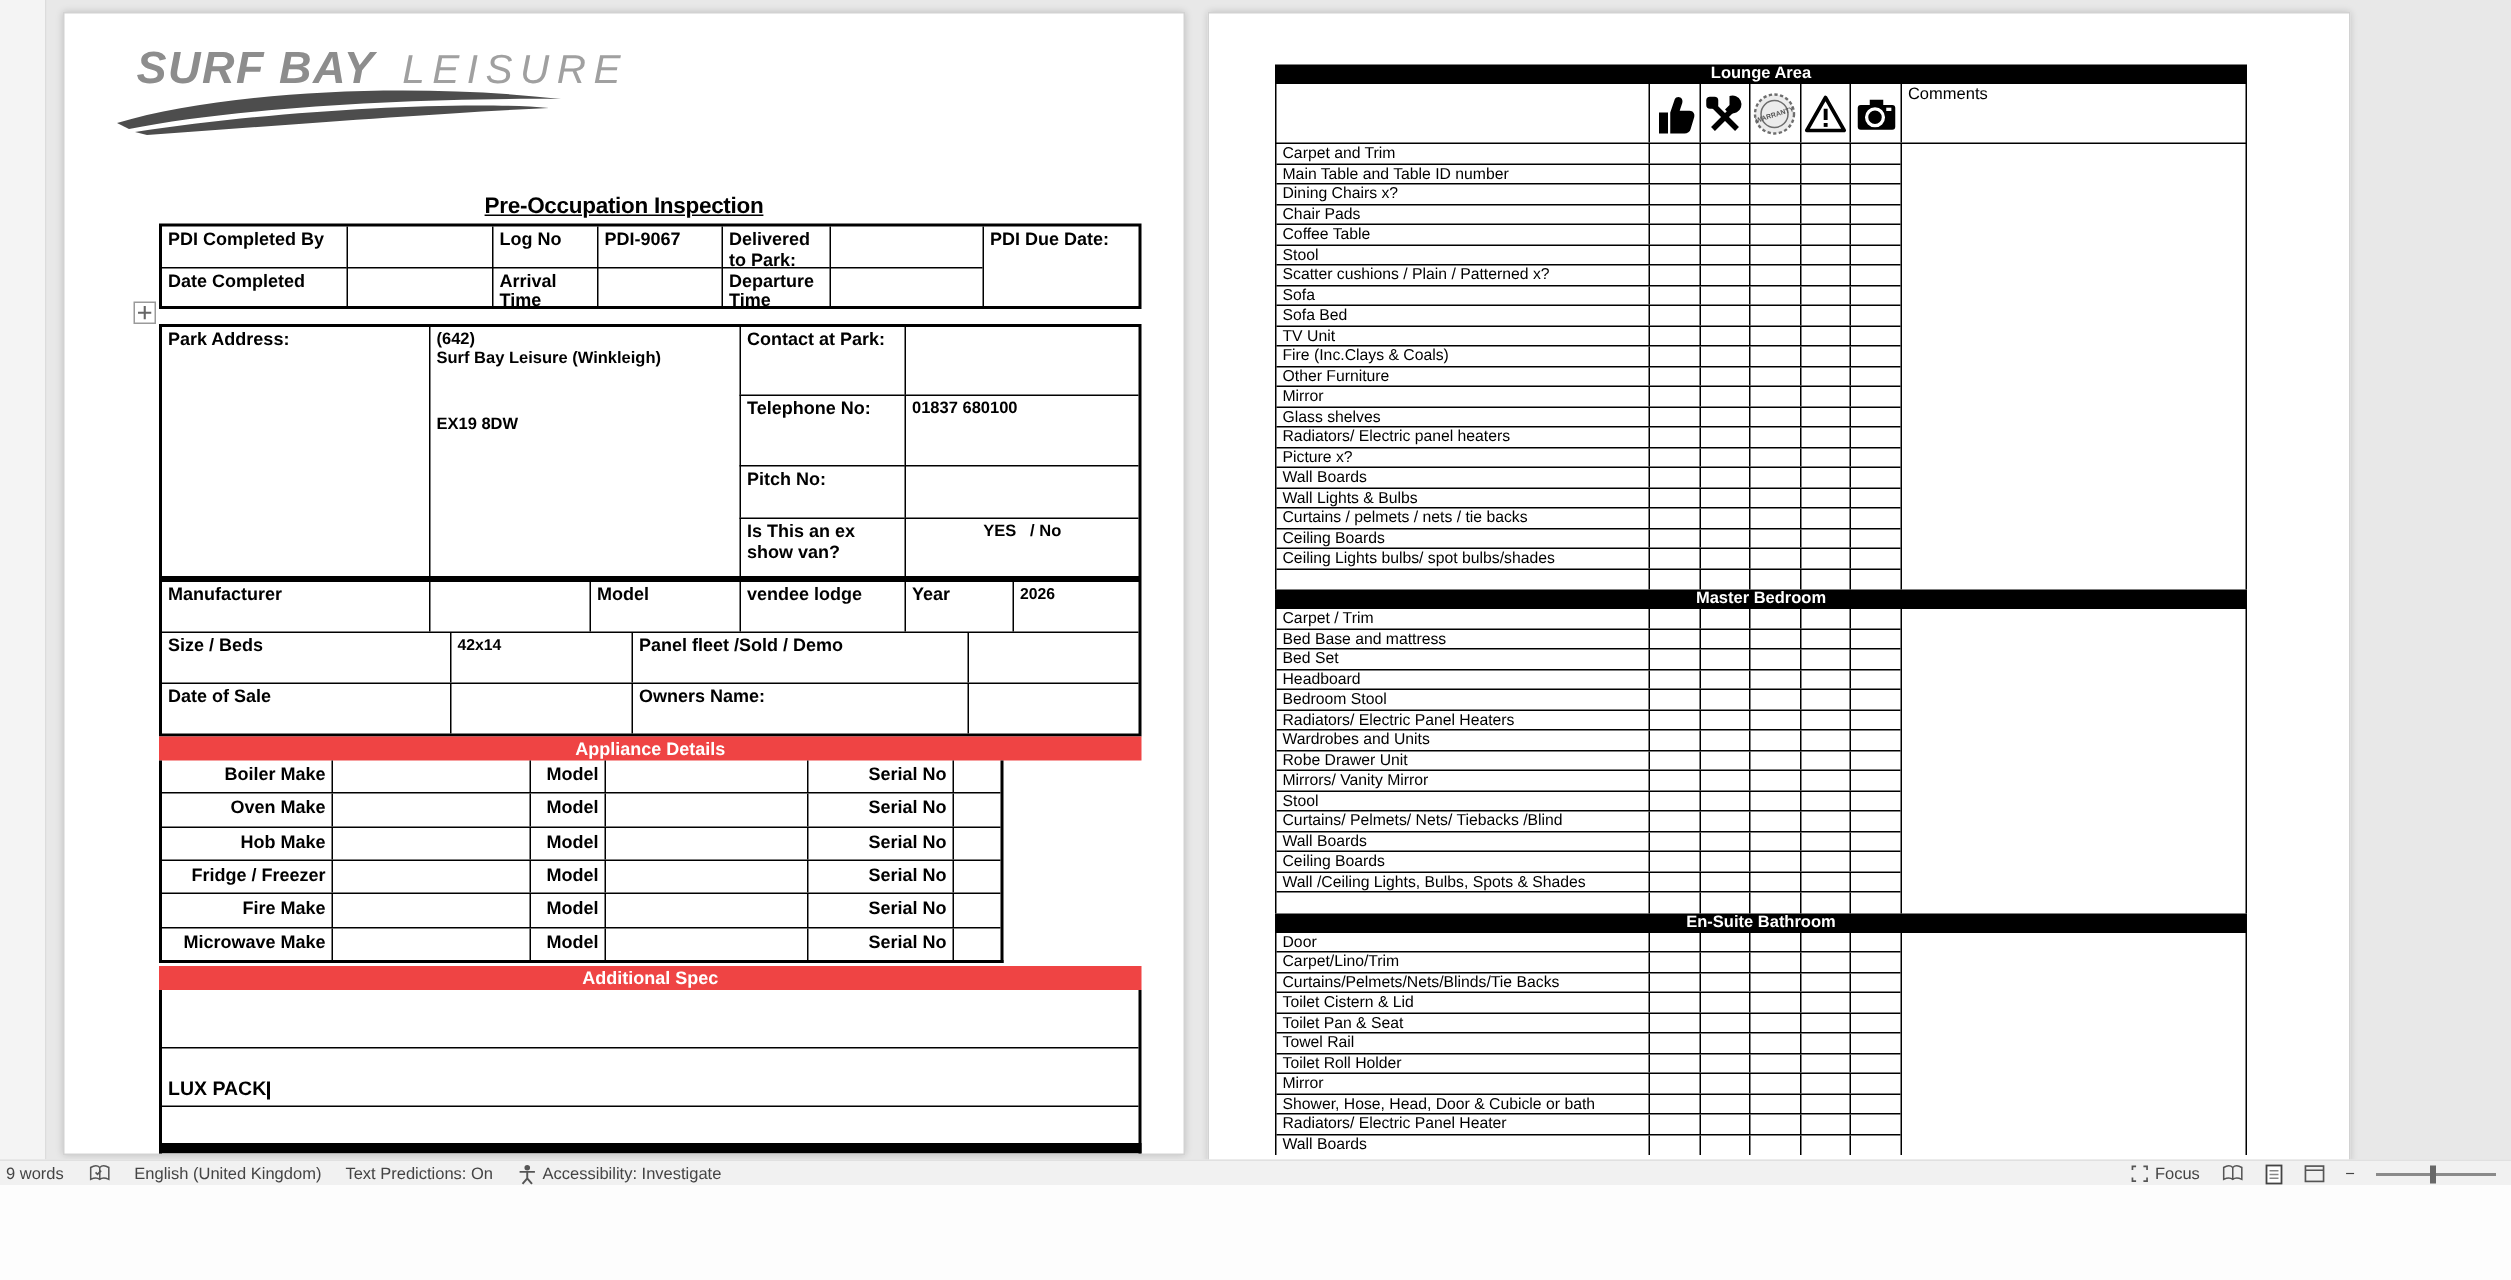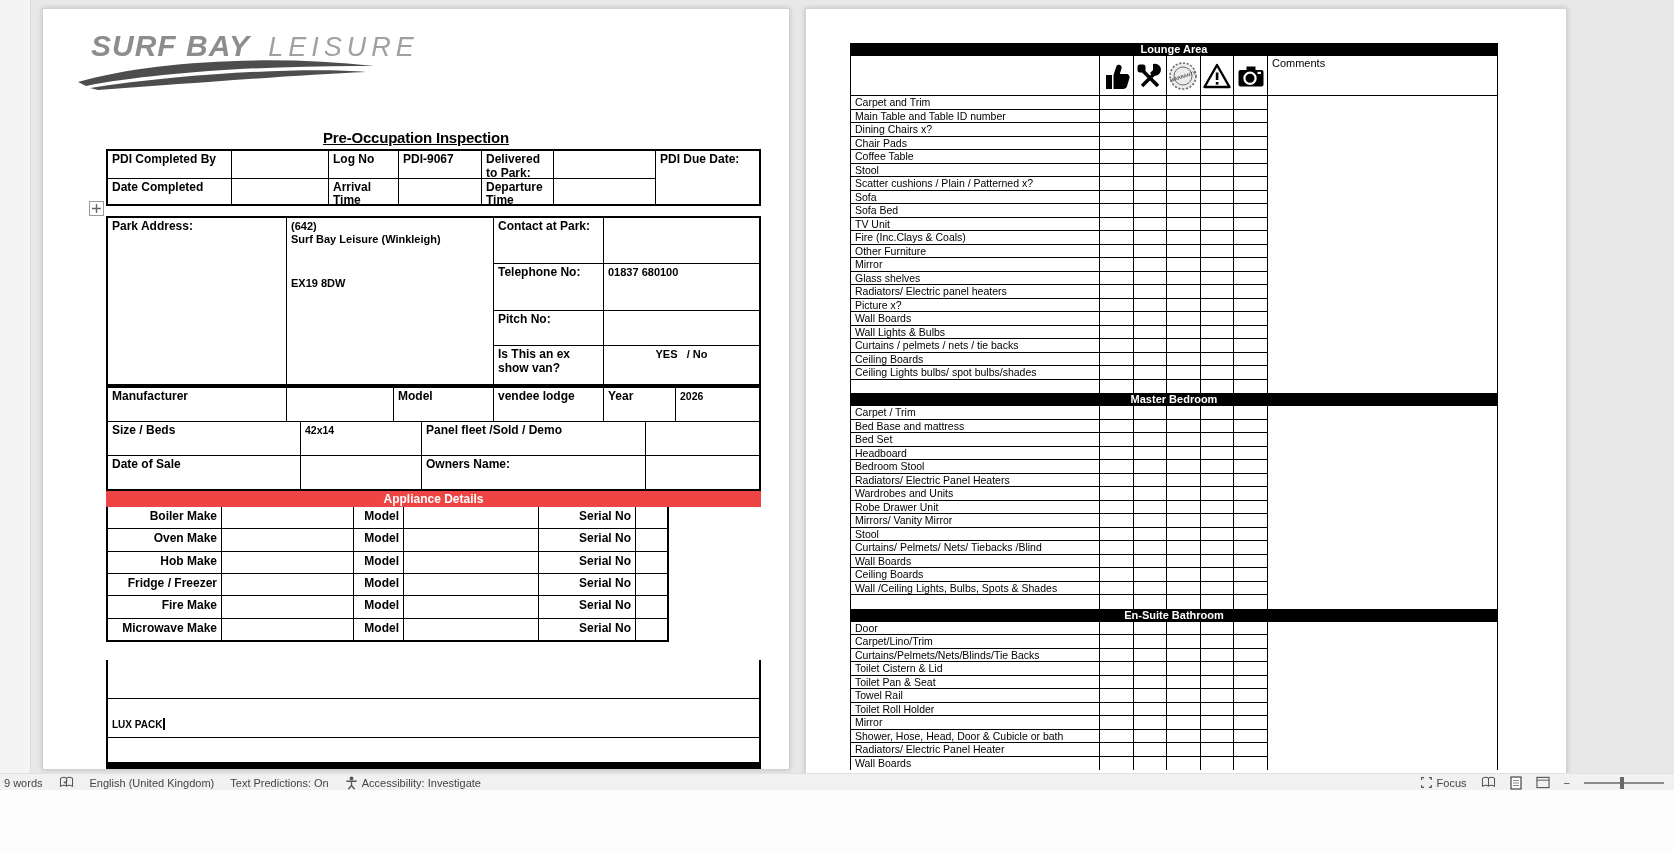--- a/index.html
+++ b/index.html
@@ -44,21 +44,21 @@
   .u-cols4{grid-template-columns:178px 107px 210px 1fr;gap:14px;}
 
   .black-bar{position:absolute;left:63px;width:655px;background:#ef4444;color:#fff;
              font-weight:bold;font-size:12px;text-align:center;line-height:16px;height:16px;}
   #appl-rows{left:63px;top:498px;width:563px;height:135px;display:flex;flex-direction:column;border:2px solid #000;box-sizing:border-box;font-weight:bold;font-size:12px;text-align:right;}
   .app-row{display:grid;grid-template-columns:113px 132px 50px 135px 97px 1fr;flex:1;}
   .app-row+.app-row{border-top:1.5px solid #000;}
   .app-row .c{box-sizing:border-box;padding:2px 4px;line-height:1.2;overflow:hidden;}
 
   #spec-rows{position:absolute;left:63px;top:651px;width:655px;border:2px solid #000;border-top:none;box-sizing:border-box;}
-  .spec-row{box-sizing:border-box;padding:19px 4px;font-weight:bold;font-size:10px;}
+  .spec-row{box-sizing:border-box;padding:19px 4px;font-weight:bold;font-size:13px;}
   .spec-row+.spec-row{border-top:1.5px solid #000;}
   .caret{display:inline-block;width:1.5px;height:12px;background:#000;vertical-align:text-bottom;margin-left:1px;}
   #cut-bar{position:absolute;left:63px;top:753px;width:655px;height:7px;background:#000;}
 
   .move-handle{position:absolute;left:46px;top:192px;width:13px;height:13px;background:#fff;
                border:1px solid #9a9a9a;display:flex;align-items:center;justify-content:center;}
 
   
   #chk-table{position:absolute;left:44px;top:34px;width:648px;box-sizing:border-box;}
   .sec-bar{height:13px;background:#000;color:#fff;font-weight:bold;font-size:11px;
@@ -214,20 +214,21 @@
       <div class="app-row">
       <div class="c">Microwave Make</div>
       <div class="c bl"></div>
       <div class="c bl">Model</div>
       <div class="c bl"></div>
       <div class="c bl">Serial No</div>
       <div class="c bl"></div>
     </div>
     </div>
 
+  <div class="black-bar" style="top:635px;">Additional Spec</div>
 
   <div id="spec-rows">
     <div class="spec-row" style="height:18px;"></div>
     <div class="spec-row" style="height:21px;"><span>LUX PACK</span><span class="caret"></span></div>
     <div class="spec-row" style="height:18px;"></div>
     <div class="spec-row" style="height:18px;"></div>
     <div class="spec-row" style="height:27px;"></div>
   </div>
   <div id="cut-bar"></div>
 </div>

